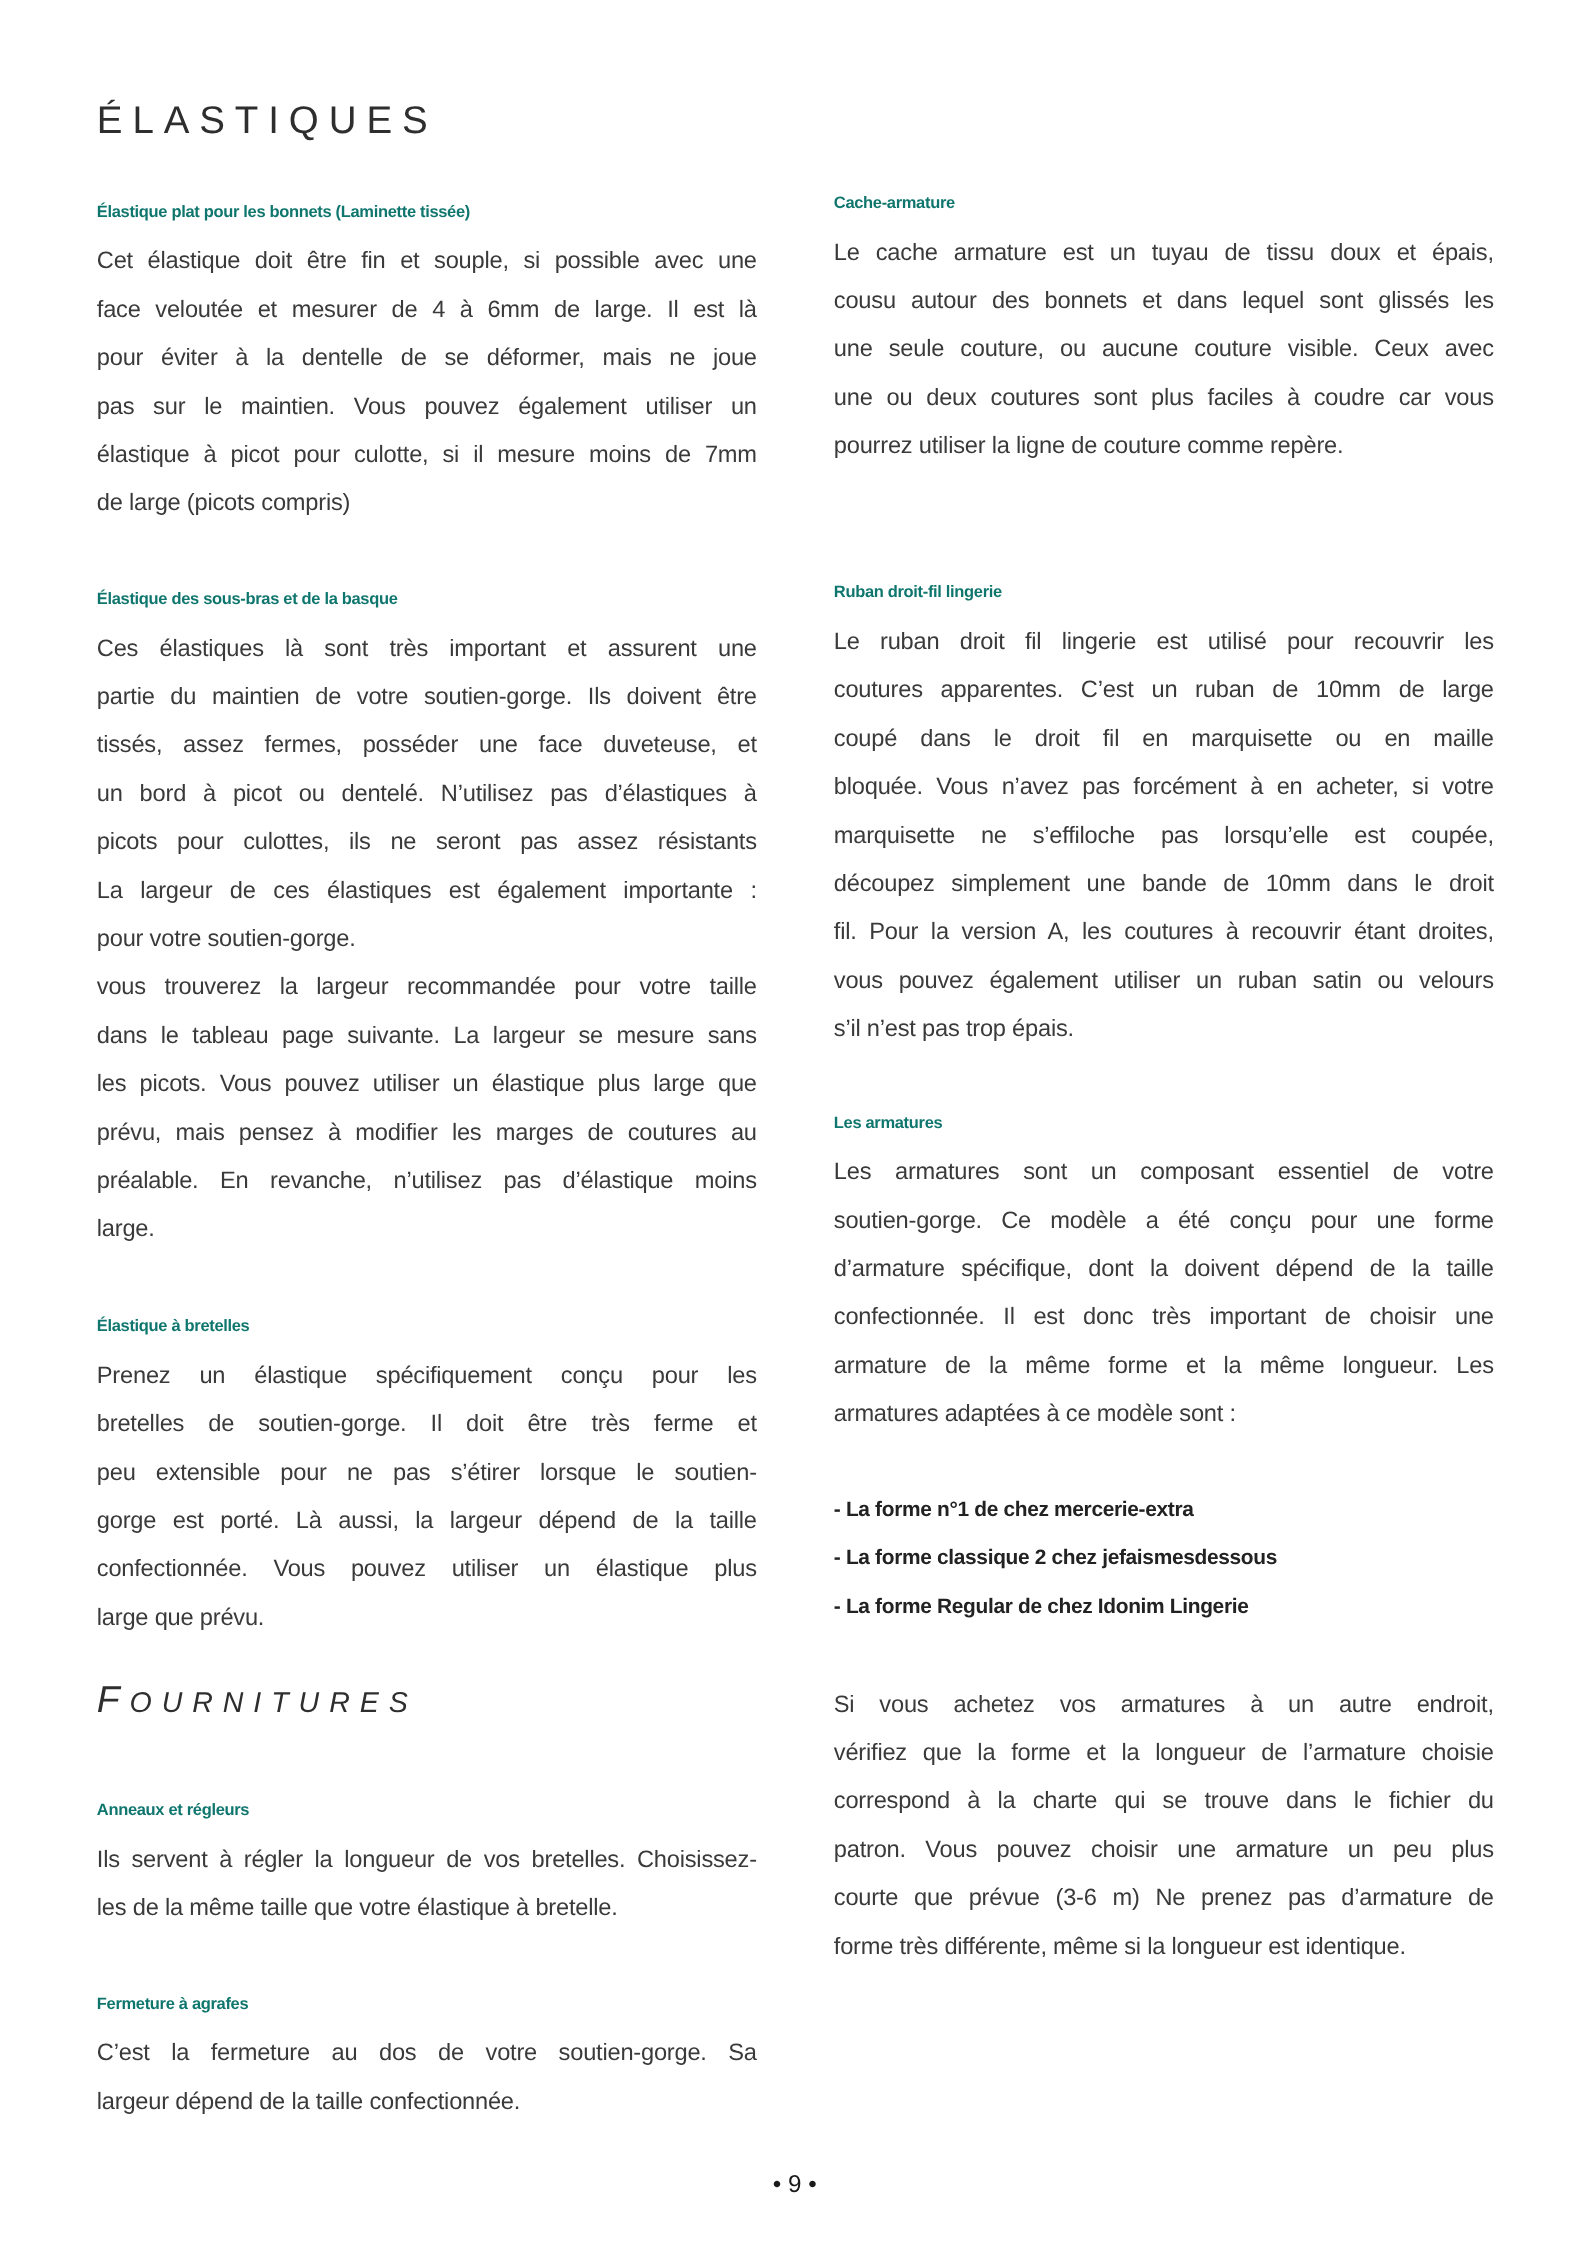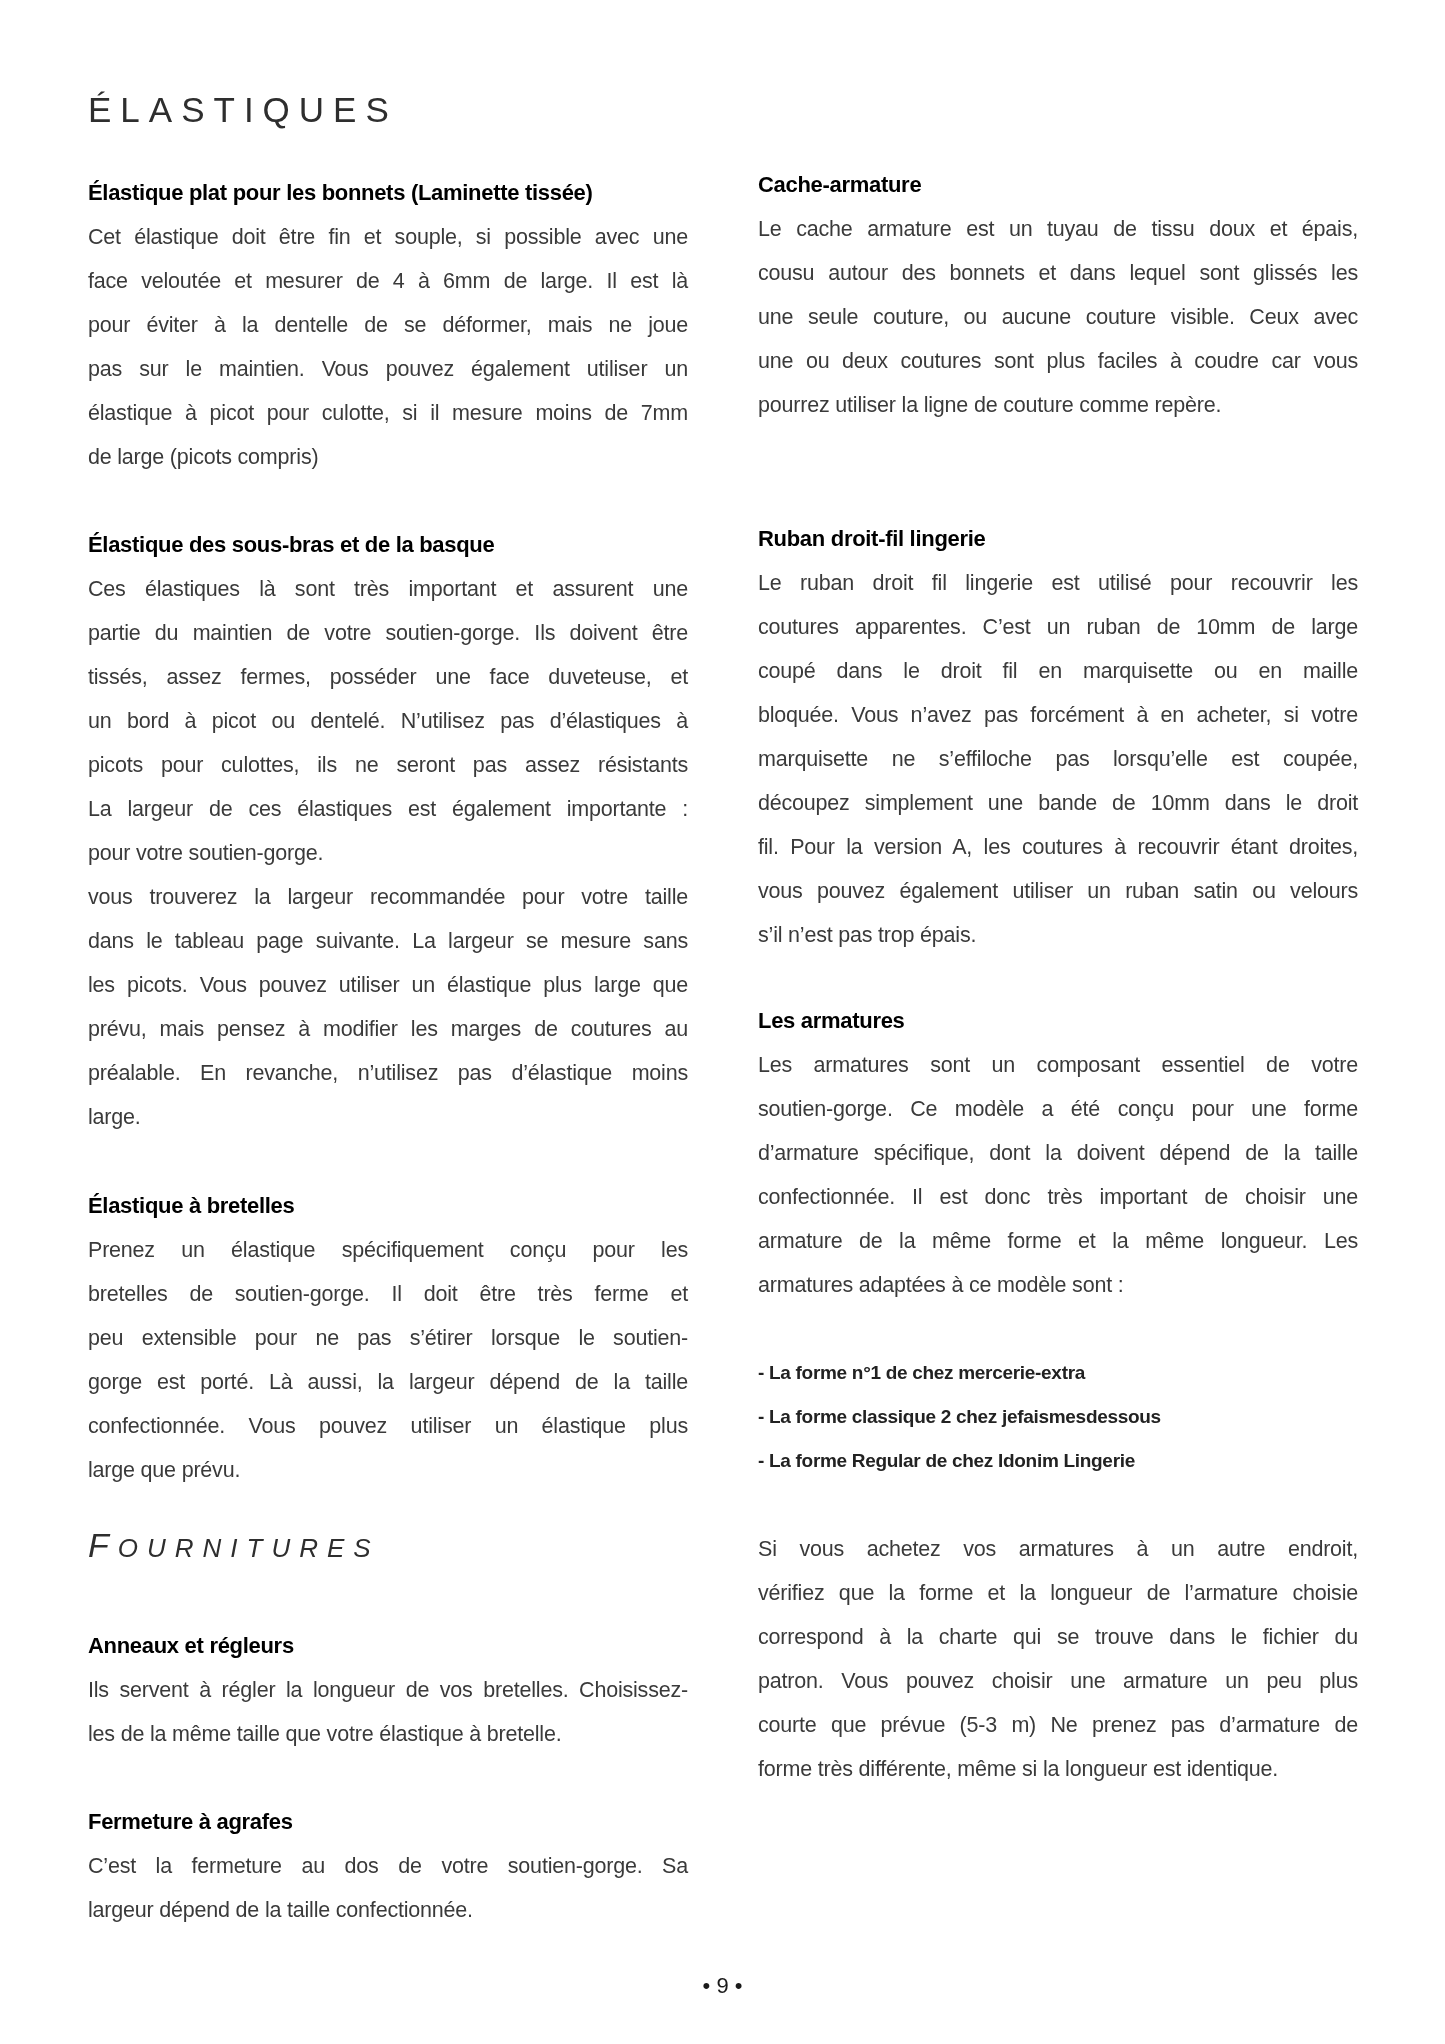--- a/index.html
+++ b/index.html
@@ -9,21 +9,21 @@
   .section-title { position:absolute; left:88px; margin:0; font-weight:400;
          color:#2e2e2e; letter-spacing:9px; white-space:nowrap; line-height:1; }
   .t-elastiques { top:92px; font-size:35px; }
   .t-fournitures { top:1528px; font-size:27px;font-style:italic; }
   .t-fournitures .cap { font-size:34px; }
   .t-fournitures .rest { font-size:26px; }
   .col { position:absolute; width:600px; }
   .col-left { left:88px; }
   .col-right { left:758px; }
   .block { position:absolute; left:0; width:600px; }
-  .h { margin:0; font-size:22px; font-weight:700; color:#000000; line-height:44px; height:44px;
+  .h { margin:0; font-size:15px; font-weight:700; color:#0f766e; line-height:44px; height:44px;
        letter-spacing:-0.3px; white-space:nowrap; }
   .p { margin:0; font-size:21.5px; font-weight:400; color:#3a3a3a; line-height:44px;
        text-align:justify; letter-spacing:-0.2px; }
   .line { display:block; text-align:justify; text-align-last:justify; height:44px; white-space:nowrap; overflow:visible; }
   .line.last { text-align-last:left; }
   .li { margin:0; font-size:19px; font-weight:700; color:#222; line-height:44px; height:44px; letter-spacing:-0.3px; white-space:nowrap; }
   .pagenum { position:absolute; top:1970px; left:0; width:1445px; text-align:center;
        font-size:22px; color:#1a1a1a; line-height:32px; }
 </style>
 </head>
@@ -142,20 +142,20 @@
         <li class="li">- La forme n°1 de chez mercerie-extra</li>
         <li class="li">- La forme classique 2 chez jefaismesdessous</li>
         <li class="li">- La forme Regular de chez Idonim Lingerie</li>
       </ul>
       <div style="height:44px"></div>
       <div class="p">
         <span class="line">Si vous achetez vos armatures à un autre endroit,</span>
         <span class="line">vérifiez que la forme et la longueur de l’armature choisie</span>
         <span class="line">correspond à la charte qui se trouve dans le fichier du</span>
         <span class="line">patron. Vous pouvez choisir une armature un peu plus</span>
-        <span class="line">courte que prévue (5-3 m) Ne prenez pas d’armature de</span>
+        <span class="line">courte que prévue (3-6 m) Ne prenez pas d’armature de</span>
         <span class="line last">forme très différente, même si la longueur est identique.</span>
       </div>
     </div>
   </div>
 
   <div class="pagenum">• 9 •</div>
 </div>
 
 </body></html>

